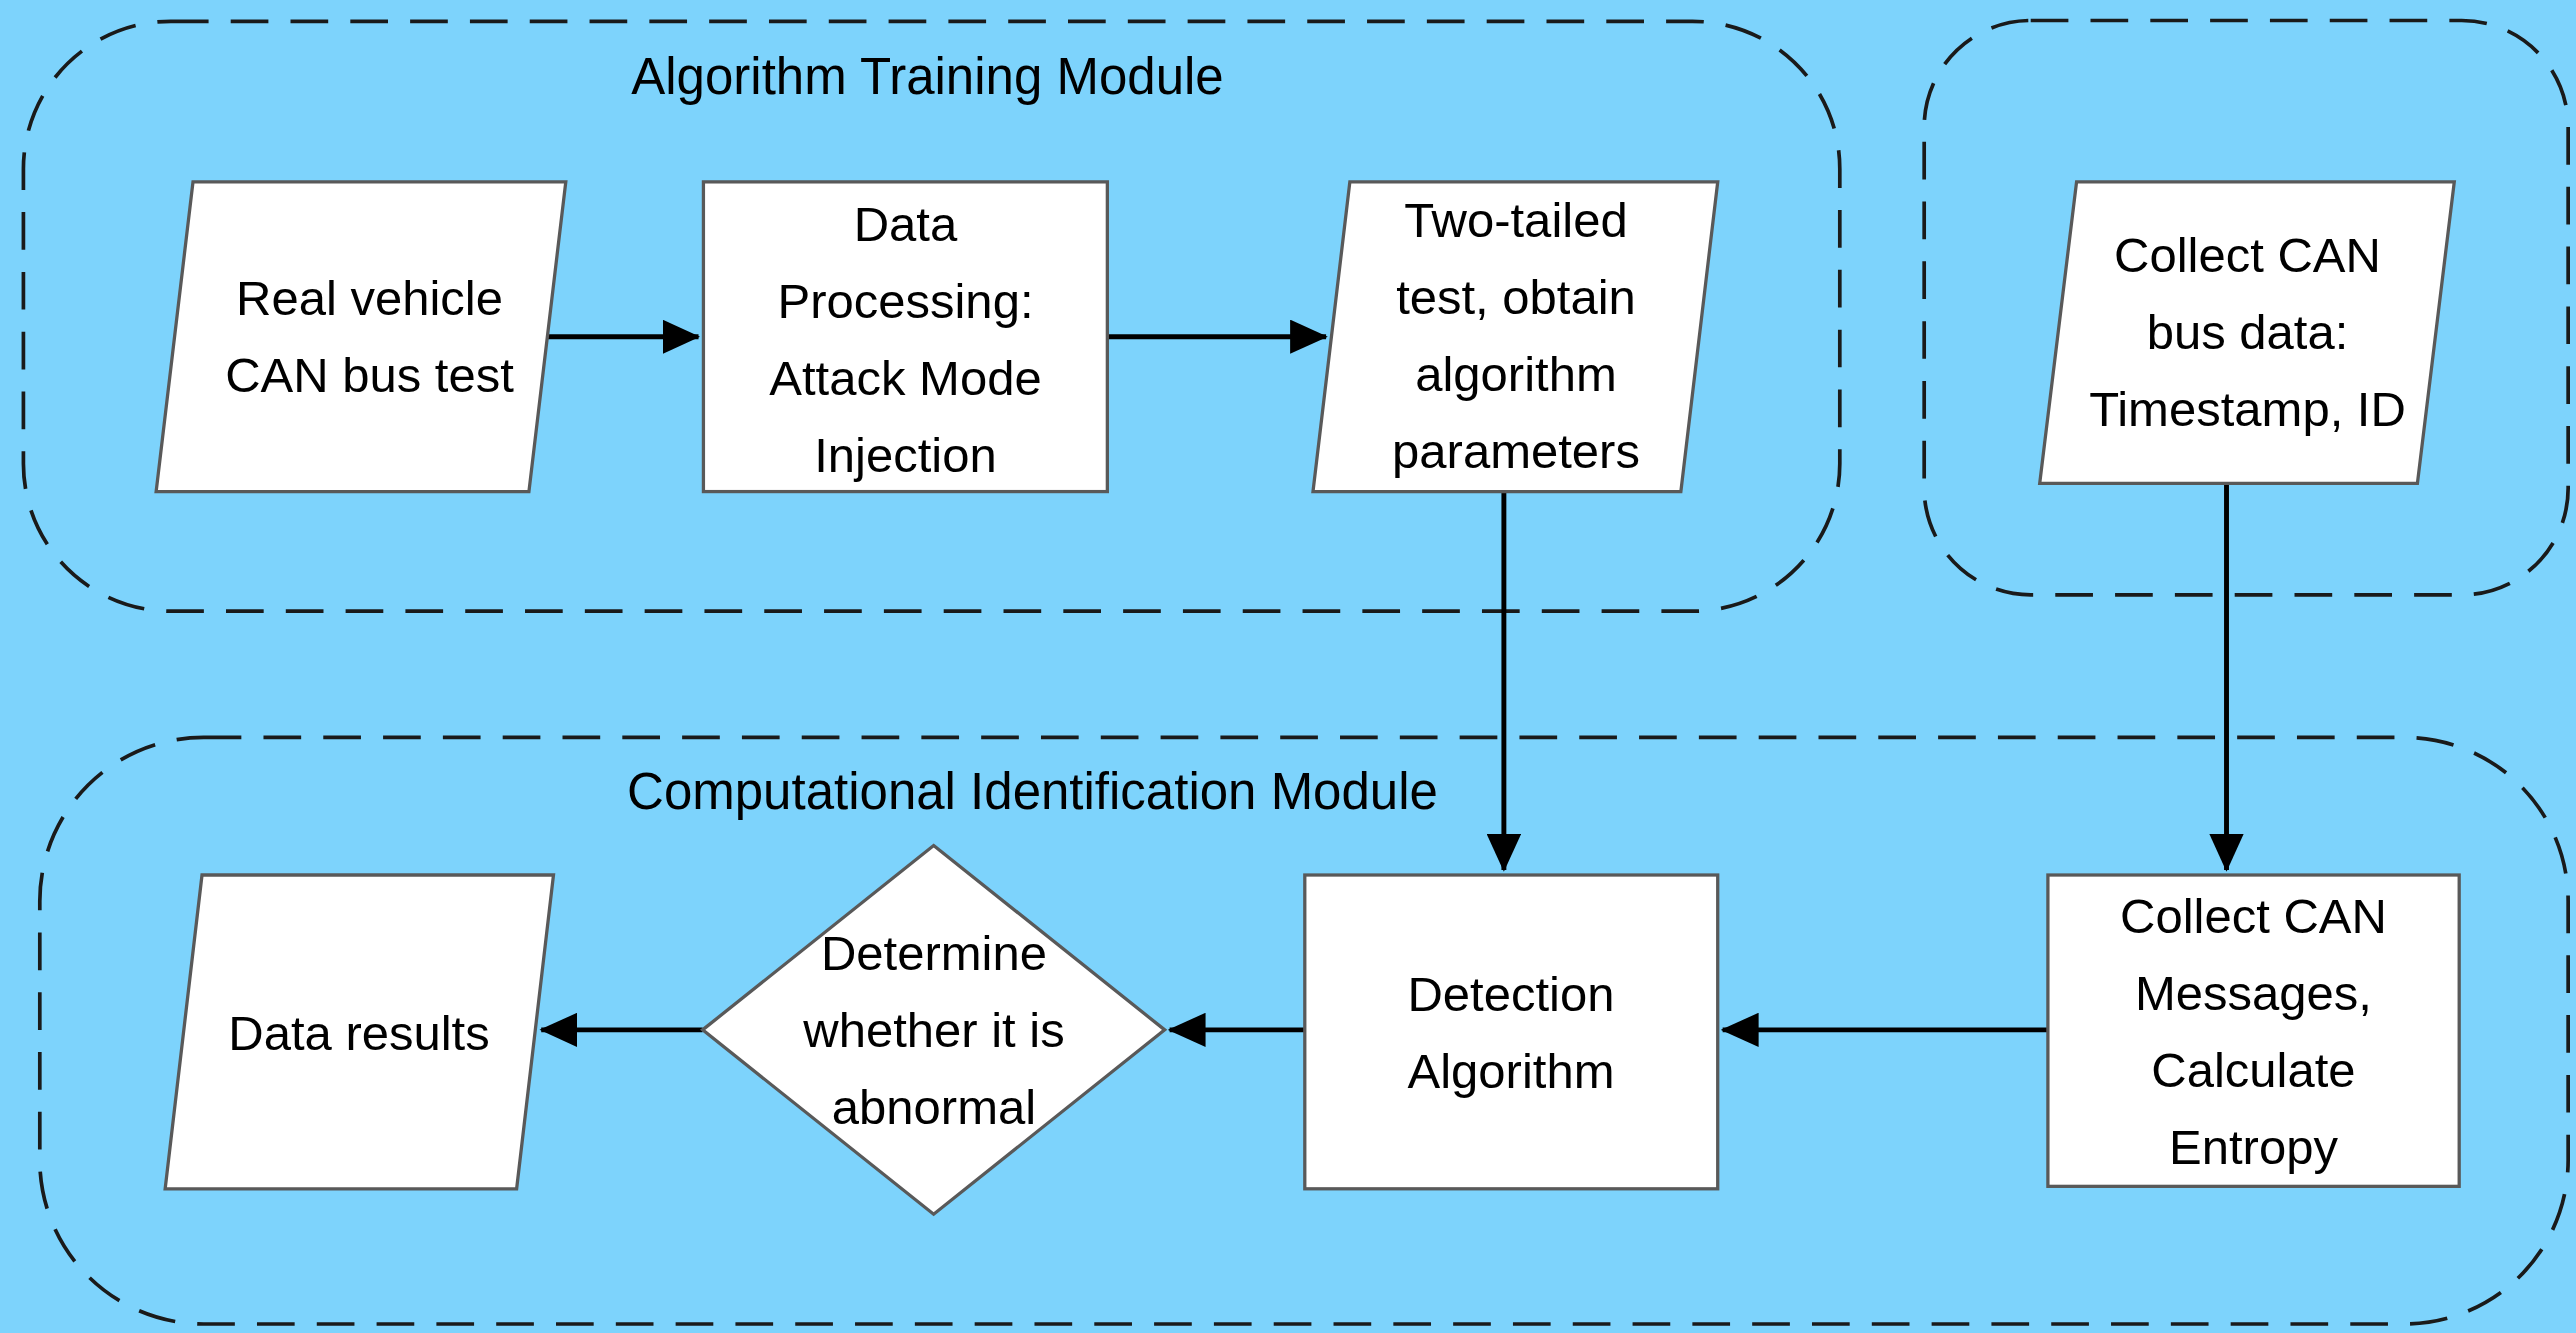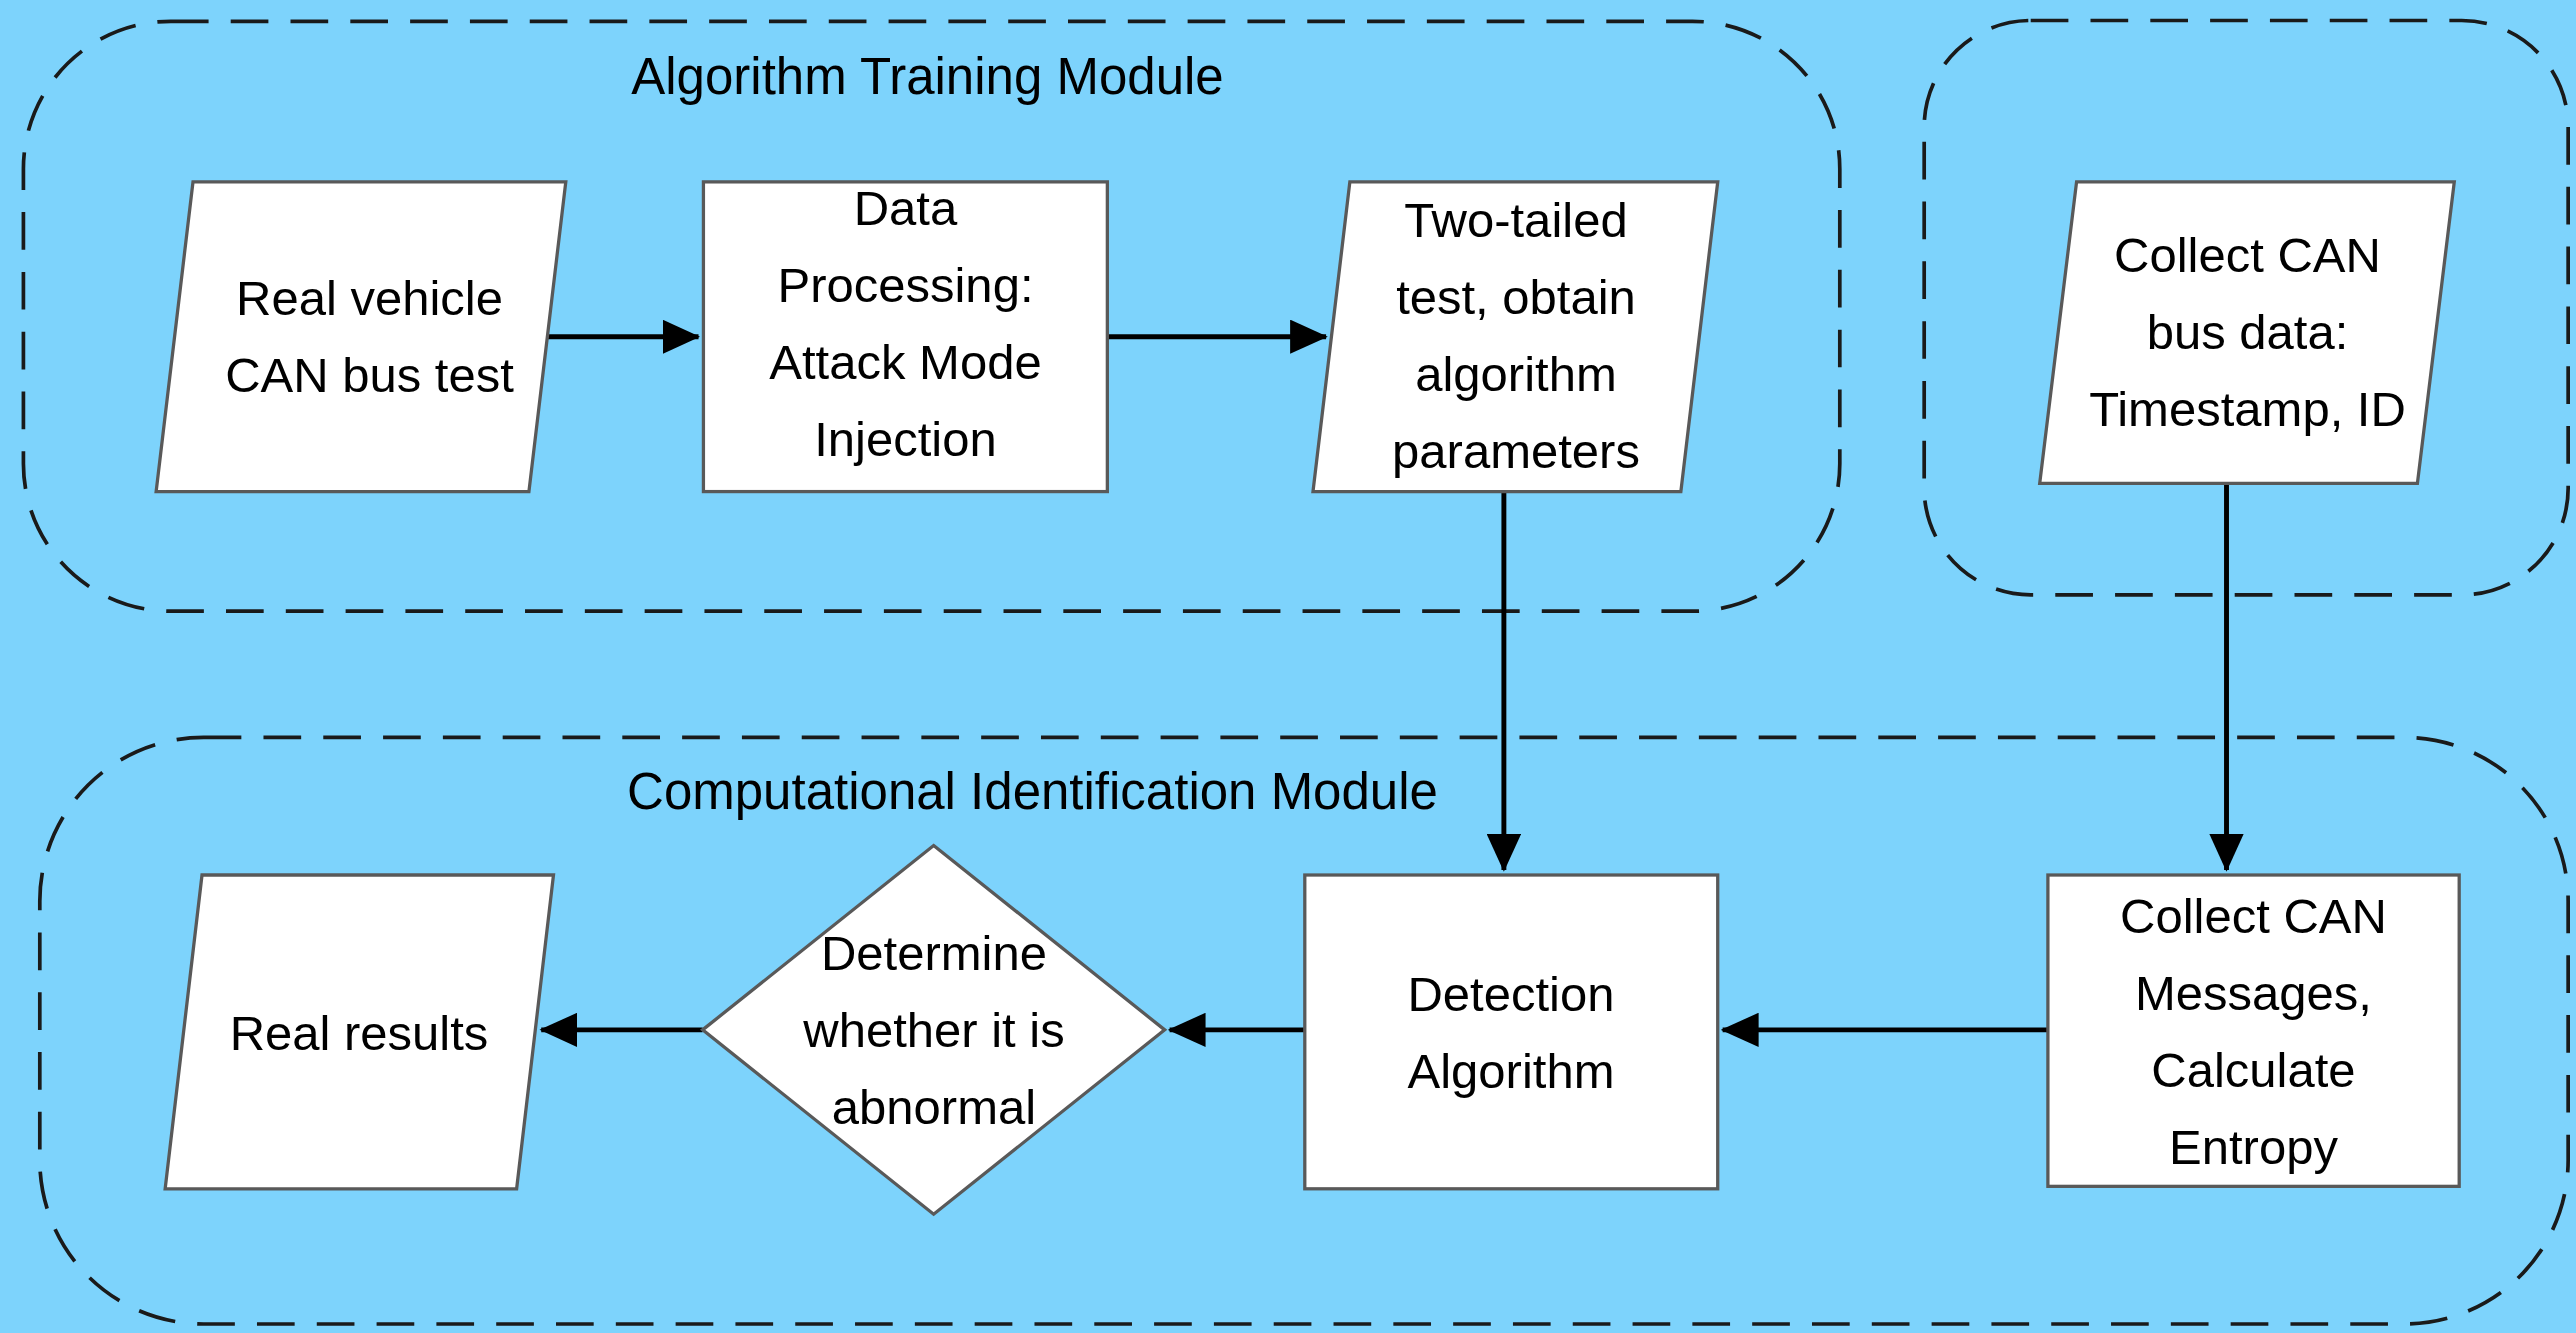--- a/index.html
+++ b/index.html
@@ -78,32 +78,32 @@
     <path class="node-shape" d="M1139,1032 L1421,1257 L1139,1482 L857,1257 Z"></path>
     <rect class="node-shape" x="1592" y="1068" width="504" height="383"></rect>
     <rect class="node-shape" x="2499" y="1068" width="502" height="380"></rect>
   </svg>
 
   <div class="label module-title" style="left:354px; top:31px; width:1147px; height:90px;">Algorithm Training Module</div>
   <div class="label module-title" style="left:377px; top:746px; width:1311px; height:90px;">Computational Identification Module</div>
 
   <div class="label" style="left:189px; top:190px; width:361px; height:293px;">Real vehicle
 CAN bus test</div>
-  <div class="label" style="left:709px; top:172px; width:393px; height:303px;">Data
+  <div class="label" style="left:709px; top:188px; width:393px; height:303px;">Data
 Processing:
 Attack Mode
 Injection</div>
   <div class="label" style="left:1338px; top:184px; width:356px; height:303px;">Two-tailed
 test, obtain
 algorithm
 parameters</div>
   <div class="label" style="left:2065px; top:189px; width:365px; height:287px;">Collect CAN
 bus data:
 Timestamp, ID</div>
-  <div class="label" style="left:183px; top:884px; width:352px; height:298px;">Real results</div>
+  <div class="label" style="left:183px; top:884px; width:352px; height:298px;">Data results</div>
   <div class="label" style="left:729px; top:883px; width:410px; height:295px;">Determine
 whether it is
 abnormal</div>
   <div class="label" style="left:1321px; top:884px; width:380px; height:298px;">Detection
 Algorithm</div>
   <div class="label" style="left:2066px; top:884px; width:375px; height:295px;">Collect CAN
 Messages,
 Calculate
 Entropy</div>
 

